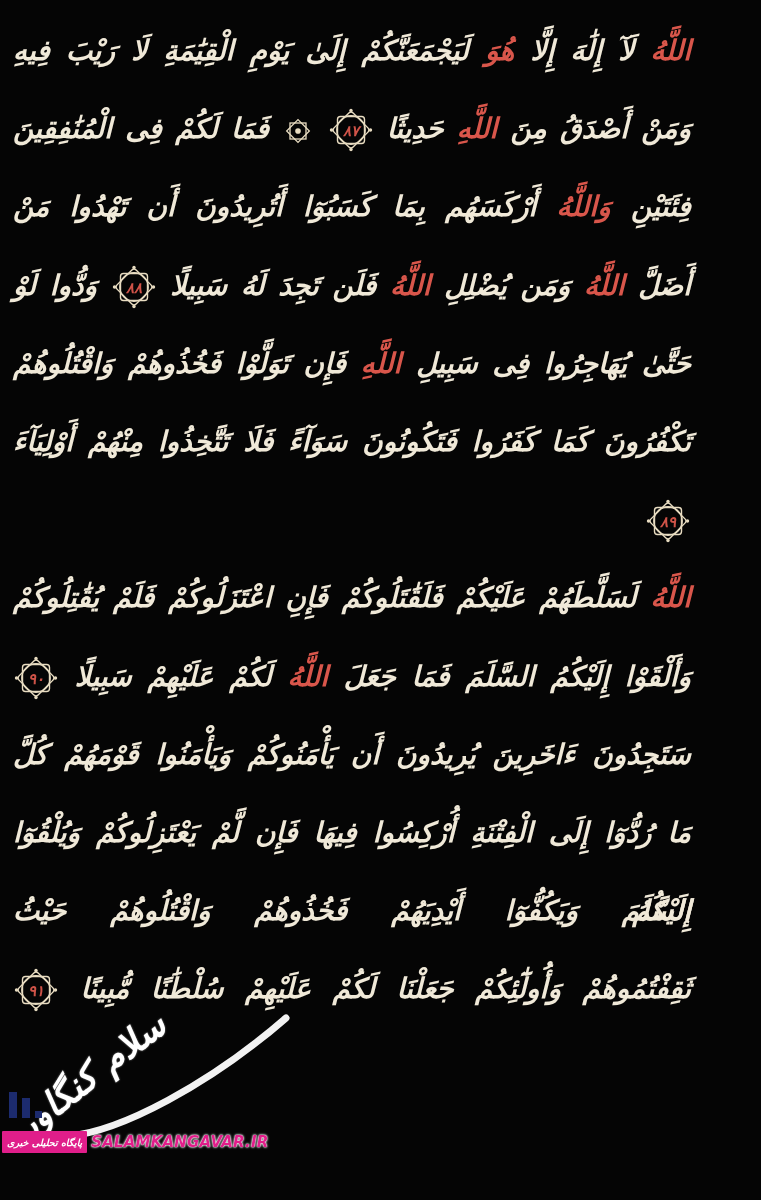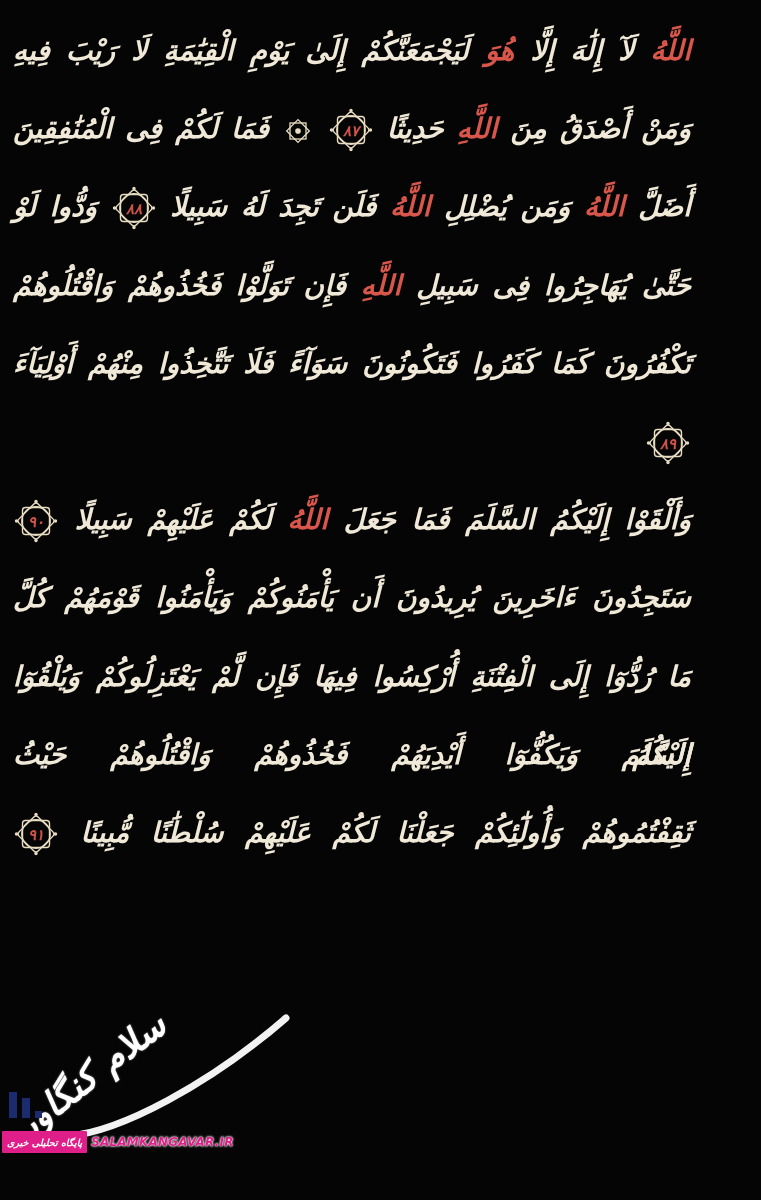--- a/index.html
+++ b/index.html
@@ -57,21 +57,21 @@
     color:#ffffff;
     direction:rtl;
     font-size:9.5px;font-weight:700;
     padding:11px 5px;
     min-width:72px;height:21px;
     display:flex;align-items:center;justify-content:center;
     white-space:nowrap;
     border-radius:1px;
   }
   .site-url{
-    font-size:12px;font-weight:700;letter-spacing:.2px;
+    font-size:15px;font-weight:700;letter-spacing:.2px;
     color:var(--accent);
     white-space:nowrap;
     text-shadow:0 0 1px #fff,0 0 2px #fff,0 0 3px rgba(255,255,255,.9);
   }
 </style>
 </head>
 <body>
 
 <div class="page">
 
@@ -88,20 +88,21 @@
   <circle cx="3.5" cy="23" r="1.7" fill="#e8dcc1"></circle>
   <circle cx="42.5" cy="23" r="1.7" fill="#e8dcc1"></circle>
   <text x="23" y="29" text-anchor="middle" font-size="15" font-weight="bold" font-family="DejaVu Sans, sans-serif" fill="#cf5348">٨٧</text>
           </svg></span> <span class="hizb"><svg width="32" height="32" viewBox="0 0 34 34" aria-hidden="true">
   <g fill="none" stroke="#e8dcc1" stroke-width="1.4">
     <rect x="8.5" y="8.5" width="17" height="17"></rect>
     <rect x="8.5" y="8.5" width="17" height="17" transform="rotate(45 17 17)"></rect>
   </g>
   <circle cx="17" cy="17" r="3" fill="#e8dcc1"></circle>
           </svg></span> <span class="seg">فَمَا لَكُمْ فِى الْمُنَٰفِقِينَ</span> </div>
+      <div class="line" dir="rtl"><span class="seg">فِئَتَيْنِ</span> <span class="seg red">وَاللَّهُ</span> <span class="seg">أَرْكَسَهُم بِمَا كَسَبُوٓا أَتُرِيدُونَ أَن تَهْدُوا مَنْ</span> </div>
       <div class="line" dir="rtl"><span class="seg">أَضَلَّ</span> <span class="seg red">اللَّهُ</span> <span class="seg">وَمَن يُضْلِلِ</span> <span class="seg red">اللَّهُ</span> <span class="seg">فَلَن تَجِدَ لَهُ سَبِيلًا</span> <span class="marker"><svg width="46" height="46" viewBox="0 0 46 46" aria-hidden="true">
   <g fill="none" stroke="#e8dcc1" stroke-width="1.4">
     <rect x="9.5" y="9.5" width="27" height="27" rx="3"></rect>
     <rect x="9.5" y="9.5" width="27" height="27" rx="3" transform="rotate(45 23 23)"></rect>
     <circle cx="23" cy="23" r="14.2"></circle>
   </g>
   <circle cx="23" cy="3.5" r="1.7" fill="#e8dcc1"></circle>
   <circle cx="23" cy="42.5" r="1.7" fill="#e8dcc1"></circle>
   <circle cx="3.5" cy="23" r="1.7" fill="#e8dcc1"></circle>
   <circle cx="42.5" cy="23" r="1.7" fill="#e8dcc1"></circle>
@@ -114,20 +115,21 @@
     <rect x="9.5" y="9.5" width="27" height="27" rx="3"></rect>
     <rect x="9.5" y="9.5" width="27" height="27" rx="3" transform="rotate(45 23 23)"></rect>
     <circle cx="23" cy="23" r="14.2"></circle>
   </g>
   <circle cx="23" cy="3.5" r="1.7" fill="#e8dcc1"></circle>
   <circle cx="23" cy="42.5" r="1.7" fill="#e8dcc1"></circle>
   <circle cx="3.5" cy="23" r="1.7" fill="#e8dcc1"></circle>
   <circle cx="42.5" cy="23" r="1.7" fill="#e8dcc1"></circle>
   <text x="23" y="29" text-anchor="middle" font-size="15" font-weight="bold" font-family="DejaVu Sans, sans-serif" fill="#cf5348">٨٩</text>
           </svg></span> </div>
+      <div class="line" dir="rtl"><span class="seg red">اللَّهُ</span> <span class="seg">لَسَلَّطَهُمْ عَلَيْكُمْ فَلَقَٰتَلُوكُمْ فَإِنِ اعْتَزَلُوكُمْ فَلَمْ يُقَٰتِلُوكُمْ</span> </div>
       <div class="line" dir="rtl"><span class="seg">وَأَلْقَوْا إِلَيْكُمُ السَّلَمَ فَمَا جَعَلَ</span> <span class="seg red">اللَّهُ</span> <span class="seg">لَكُمْ عَلَيْهِمْ سَبِيلًا</span> <span class="marker"><svg width="46" height="46" viewBox="0 0 46 46" aria-hidden="true">
   <g fill="none" stroke="#e8dcc1" stroke-width="1.4">
     <rect x="9.5" y="9.5" width="27" height="27" rx="3"></rect>
     <rect x="9.5" y="9.5" width="27" height="27" rx="3" transform="rotate(45 23 23)"></rect>
     <circle cx="23" cy="23" r="14.2"></circle>
   </g>
   <circle cx="23" cy="3.5" r="1.7" fill="#e8dcc1"></circle>
   <circle cx="23" cy="42.5" r="1.7" fill="#e8dcc1"></circle>
   <circle cx="3.5" cy="23" r="1.7" fill="#e8dcc1"></circle>
   <circle cx="42.5" cy="23" r="1.7" fill="#e8dcc1"></circle>

